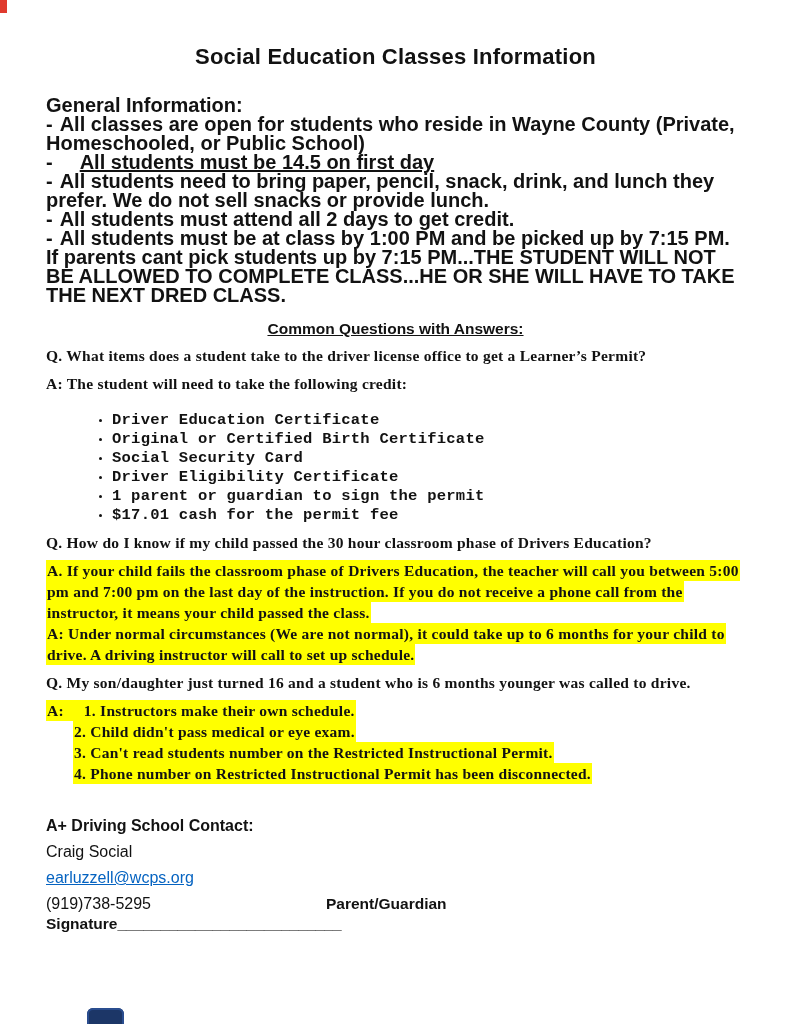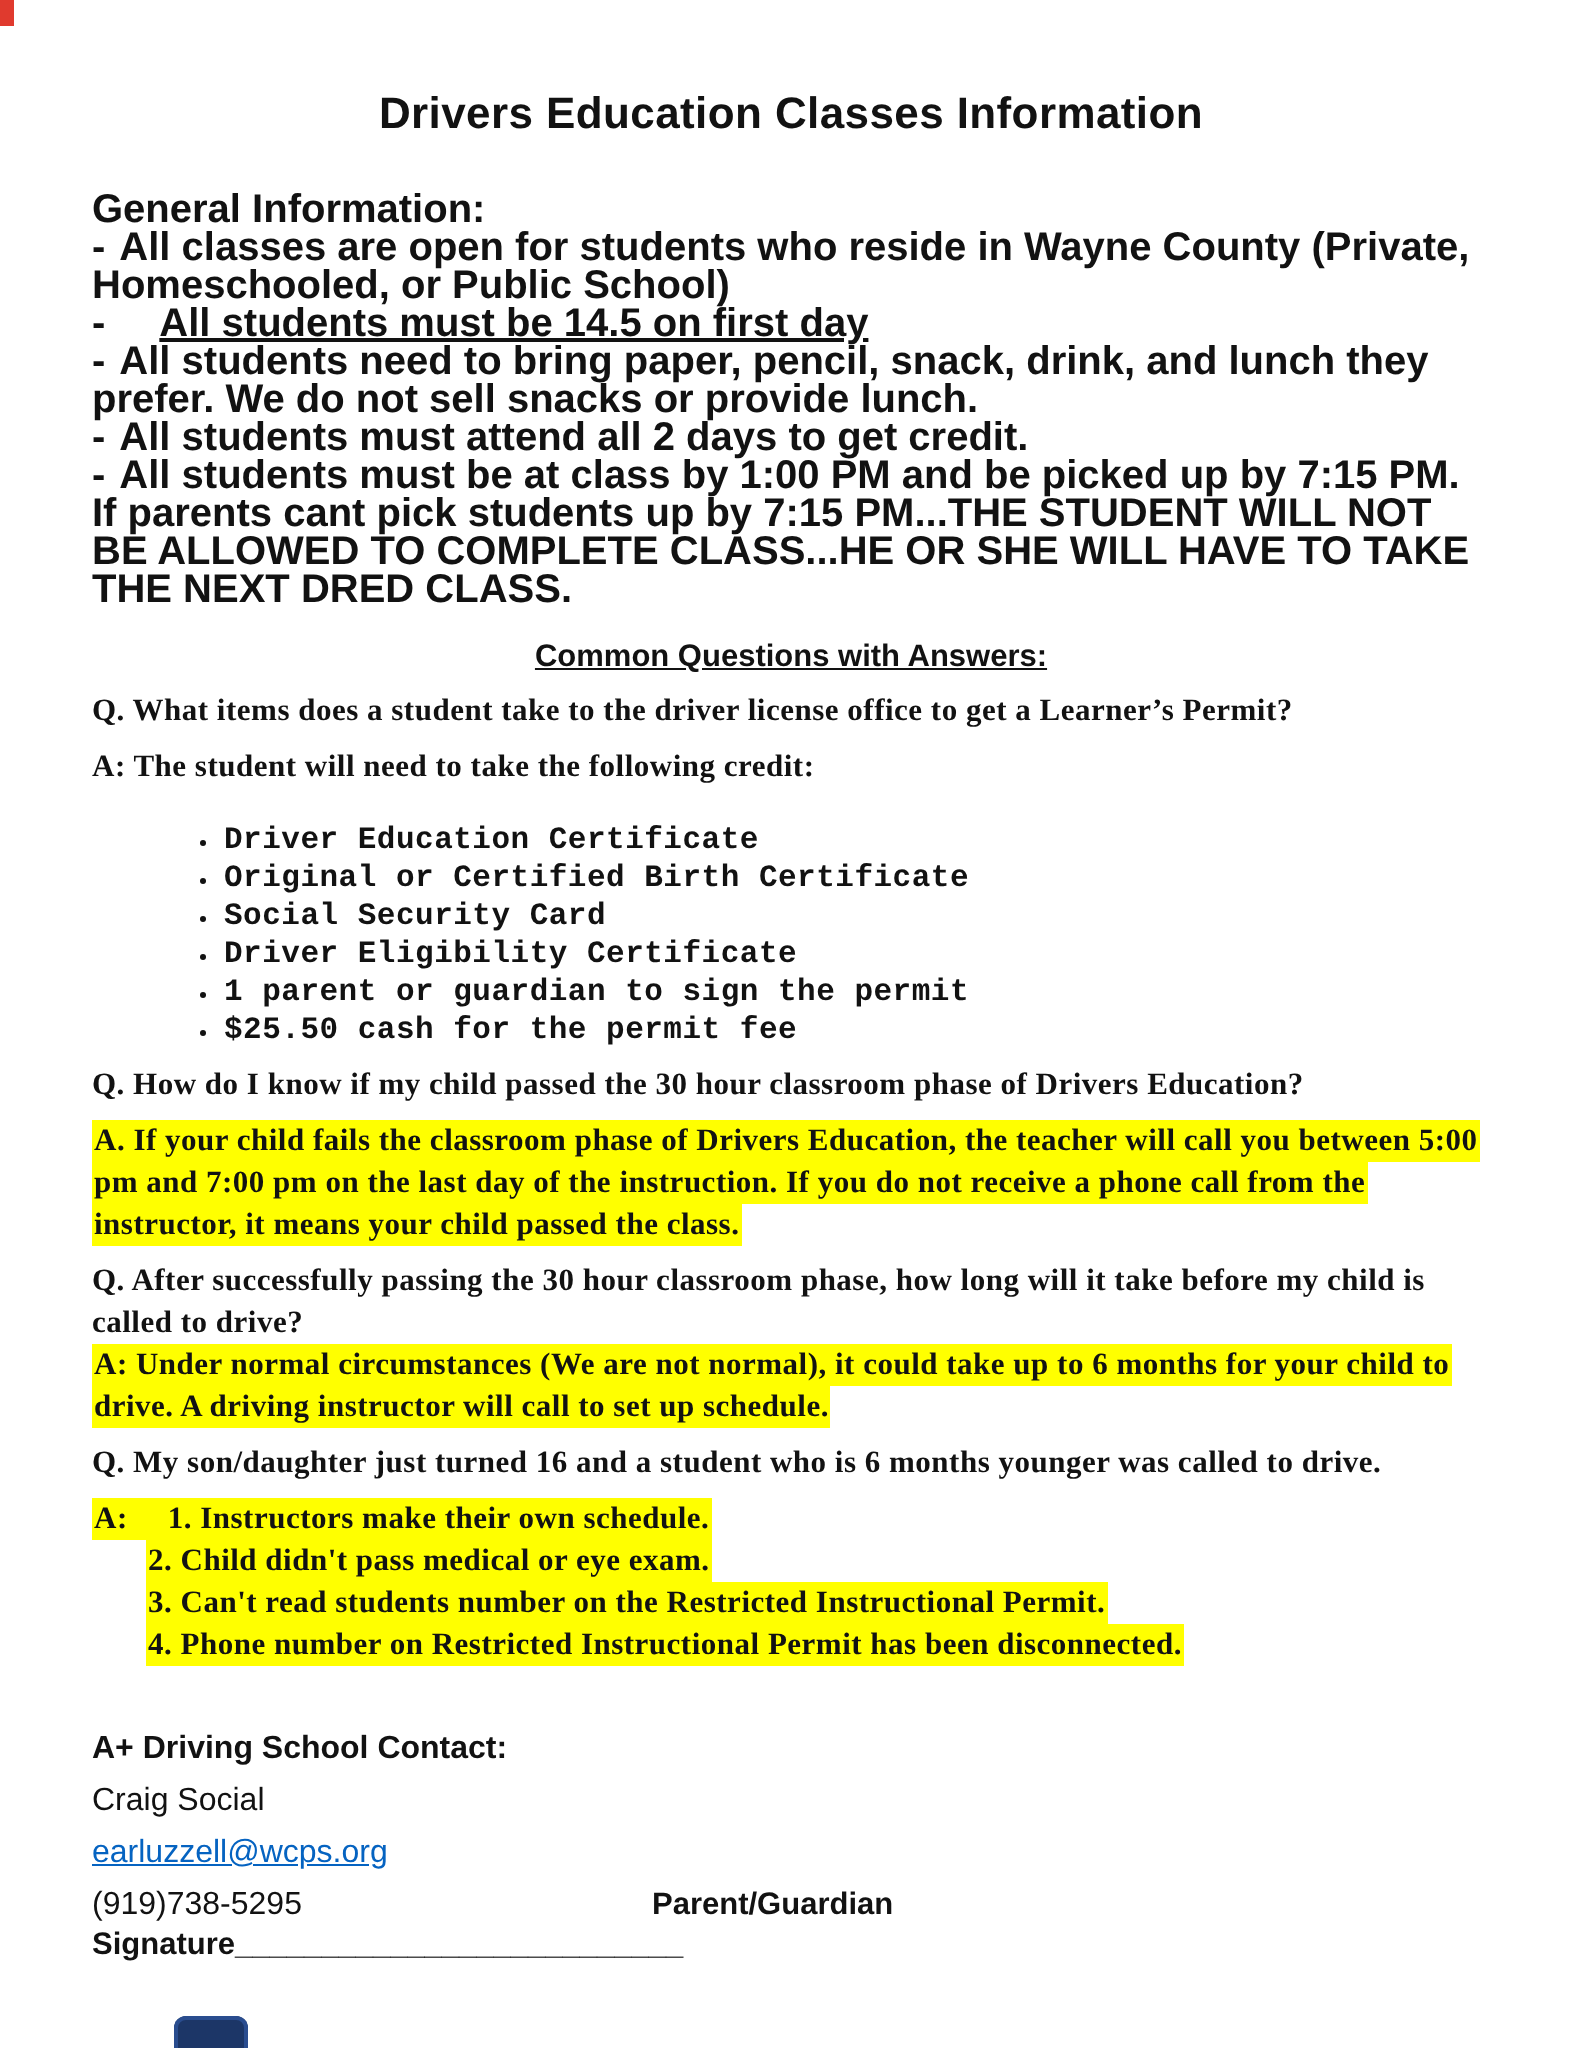--- a/index.html
+++ b/index.html
@@ -96,21 +96,21 @@
   }
 </style>
 </head>
 <body>
 
 <div class="page">
   <div class="corner-mark"></div>
 
   <div class="doc">
 
-    <h1 class="title">Drivers Education Classes Information</h1>
+    <h1 class="title">Social Education Classes Information</h1>
 
     <section>
       <p class="gen">General Information:</p>
       <p class="gen"><span class="dash">-</span><span>All classes are open for students who reside in Wayne County (Private, Homeschooled, or Public School)</span></p>
       <p class="gen"><span class="dash">-</span><span class="u">All students must be 14.5 on first day</span></p>
       <p class="gen"><span class="dash">-</span><span>All students need to bring paper, pencil, snack, drink, and lunch they prefer. We do not sell snacks or provide lunch.</span></p>
       <p class="gen"><span class="dash">-</span><span>All students must attend all 2 days to get credit.</span></p>
       <p class="gen"><span class="dash">-</span><span>All students must be at class by 1:00 PM and be picked up by 7:15 PM. If parents cant pick students up by 7:15 PM...THE STUDENT WILL NOT BE ALLOWED TO COMPLETE CLASS...HE OR SHE WILL HAVE TO TAKE THE NEXT DRED CLASS.</span></p>
     </section>
 
@@ -119,27 +119,26 @@
 
       <p class="qa sp">Q. What items does a student take to the driver license office to get a Learner’s Permit?</p>
       <p class="qa sp">A: The student will need to take the following credit:</p>
 
       <ul class="cert-list">
         <li>Driver Education Certificate</li>
         <li>Original or Certified Birth Certificate</li>
         <li>Social Security Card</li>
         <li>Driver Eligibility Certificate</li>
         <li>1 parent or guardian to sign the permit</li>
-        <li>$25.50 cash for the permit fee</li>
+        <li>$17.01 cash for the permit fee</li>
       </ul>
 
       <p class="qa sp">Q. How do I know if my child passed the 30 hour classroom phase of Drivers Education?</p>
       <p class="qa sp"><span class="hl">A. If your child fails the classroom phase of Drivers Education, the teacher will call you between 5:00 pm and 7:00 pm on the last day of the instruction. If you do not receive a phone call from the instructor, it means your child passed the class.</span></p>
 
-      <p class="qa sp">Q. After successfully passing the 30 hour classroom phase, how long will it take before my child is called to drive?</p>
       <p class="qa"><span class="hl">A: Under normal circumstances (We are not normal), it could take up to 6 months for your child to drive. A driving instructor will call to set up schedule.</span></p>
 
       <p class="qa sp">Q. My son/daughter just turned 16 and a student who is 6 months younger was called to drive.</p>
 
       <div class="sp">
         <p class="qa"><span class="hl"><span class="a4label">A:</span><span>1. Instructors make their own schedule.</span></span></p>
         <p class="qa indent"><span class="hl">2. Child didn't pass medical or eye exam.</span></p>
         <p class="qa indent"><span class="hl">3. Can't read students number on the Restricted Instructional Permit.</span></p>
         <p class="qa indent"><span class="hl">4. Phone number on Restricted Instructional Permit has been disconnected.</span></p>
       </div>

